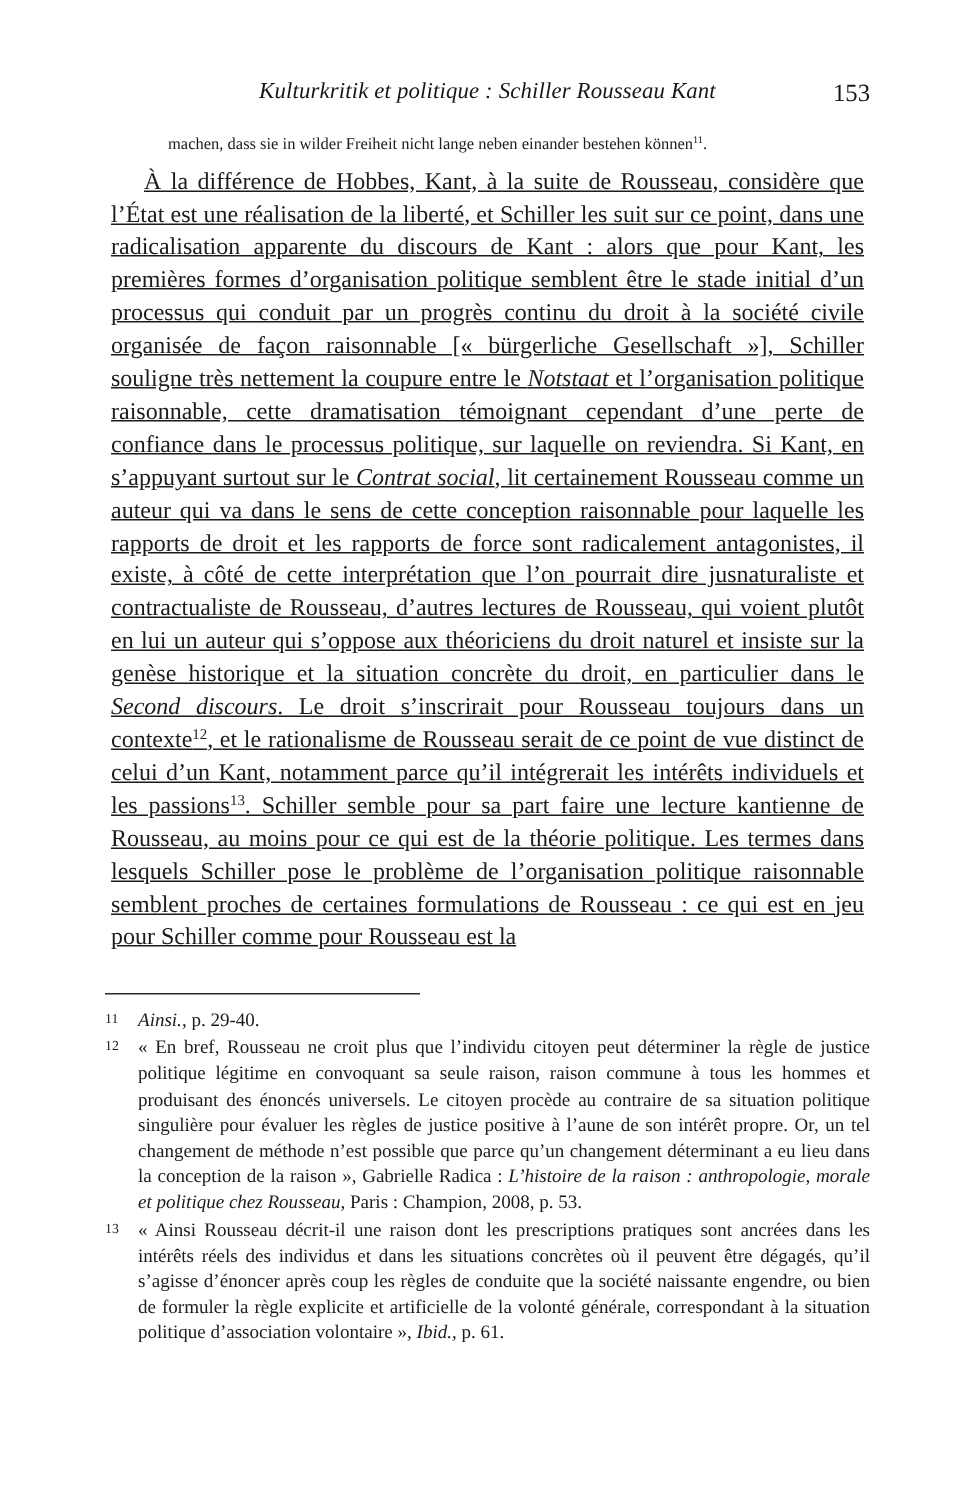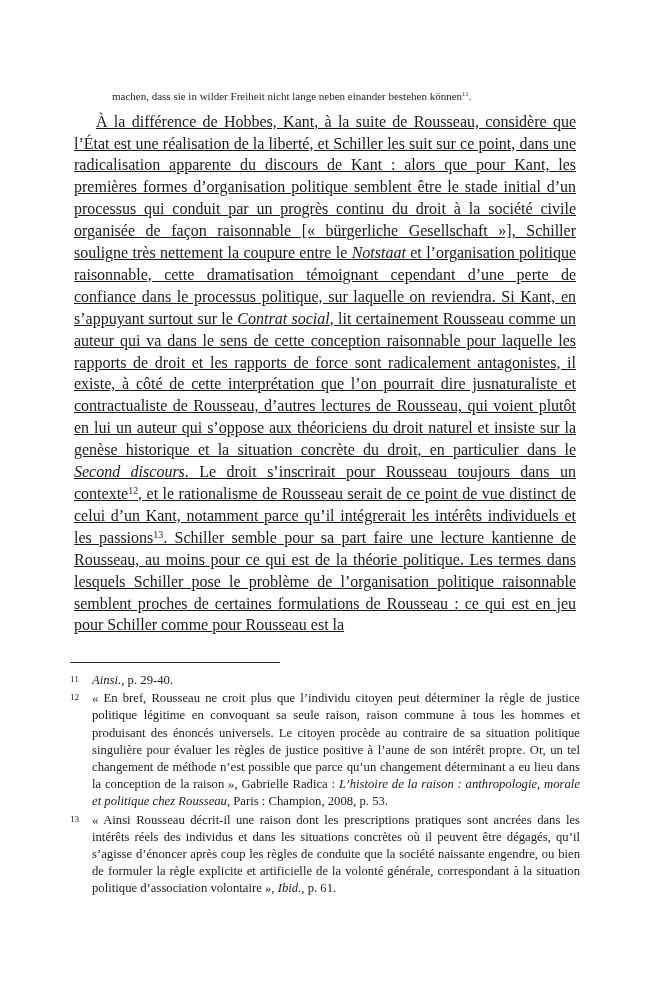--- a/index.html
+++ b/index.html
@@ -117,20 +117,24 @@
     font-size: 9.2px;
     vertical-align: super;
     line-height: 15px;
   }
 </style>
 </head>
 <body>
 
 <div class="page">
 
+  <div class="running-head">
+    <span class="running-head-title">Kulturkritik et politique : Schiller Rousseau Kant</span>
+    <span class="folio">153</span>
+  </div>
 
   <div class="textblock">
 
     <div class="blockquote">
       <span>machen, dass sie in wilder Freiheit nicht lange neben einander bestehen können</span><span class="sup">11</span><span>.</span>
     </div>
 
     <p class="body-par">
       <span>À la différence de Hobbes, Kant, à la suite de Rousseau, considère que l’État est une réalisation de la liberté, et Schiller les suit sur ce point, dans une radicalisation apparente du discours de Kant : alors que pour Kant, les premières formes d’organisation politique semblent être le stade initial d’un processus qui conduit par un progrès continu du droit à la société civile organisée de façon raisonnable [« bürgerliche Gesellschaft »], Schiller souligne très nettement la coupure entre le </span><i>Notstaat</i><span> et l’organisation politique raisonnable, cette dramatisation témoignant cependant d’une perte de confiance dans le processus politique, sur laquelle on reviendra. Si Kant, en s’appuyant surtout sur le </span><i>Contrat social</i><span>, lit certainement Rousseau comme un auteur qui va dans le sens de cette conception raisonnable pour laquelle les rapports de droit et les rapports de force sont radicalement antagonistes, il existe, à côté de cette interprétation que l’on pourrait dire jusnaturaliste et contractualiste de Rousseau, d’autres lectures de Rousseau, qui voient plutôt en lui un auteur qui s’oppose aux théoriciens du droit naturel et insiste sur la genèse historique et la situation concrète du droit, en particulier dans le </span><i>Second discours</i><span>. Le droit s’inscrirait pour Rousseau toujours dans un contexte</span><span class="sup">12</span><span>, et le rationalisme de Rousseau serait de ce point de vue distinct de celui d’un Kant, notamment parce qu’il intégrerait les intérêts individuels et les passions</span><span class="sup">13</span><span>. Schiller semble pour sa part faire une lecture kantienne de Rousseau, au moins pour ce qui est de la théorie politique. Les termes dans lesquels Schiller pose le problème de l’organisation politique raisonnable semblent proches de certaines formulations de Rousseau : ce qui est en jeu pour Schiller comme pour Rousseau est la</span>
     </p>

